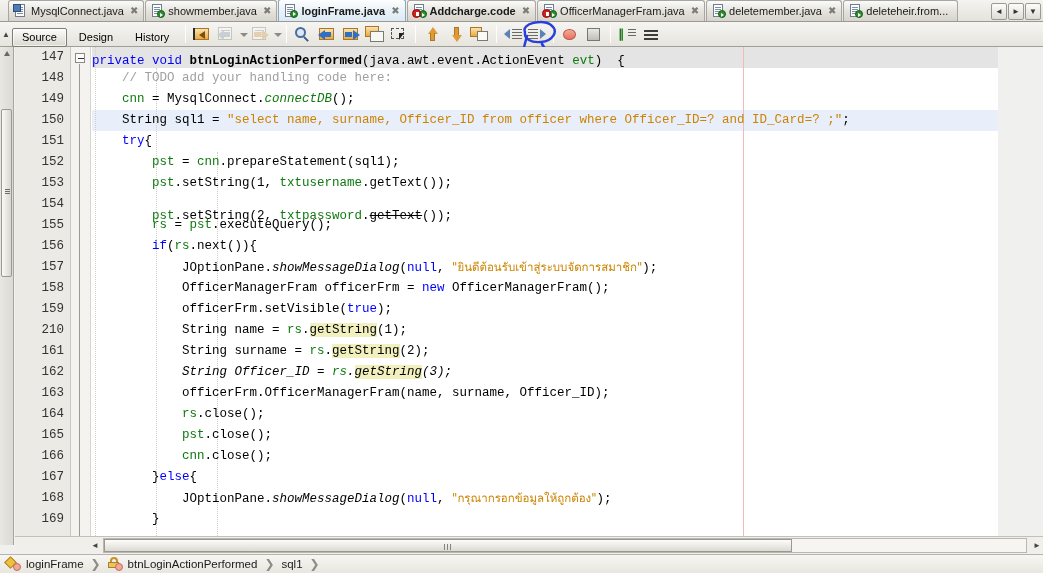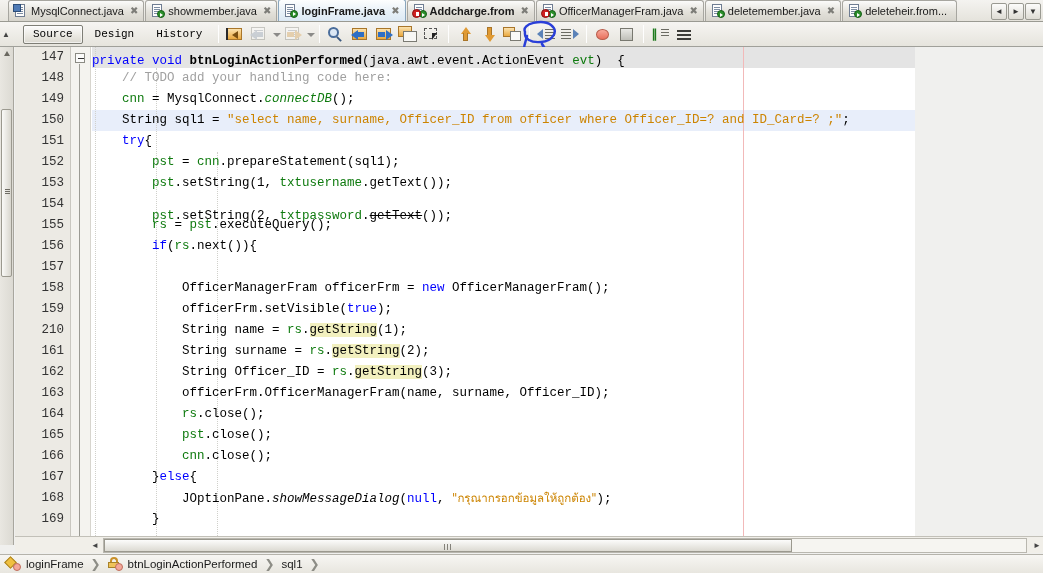--- a/index.html
+++ b/index.html
@@ -94,21 +94,21 @@
   .toolbar {
     position:absolute; left:0; top:22px; width:1043px; height:25px;
     background: linear-gradient(to bottom,#f6f5f2 0%,#e6e4dd 100%);
     border-bottom:1px solid #a0a09a;
     display:flex; align-items:center;
   }
   .tb-left-arrow {
     width:12px; height:25px; display:flex; align-items:center; justify-content:center;
     color:#444; font-size:8px;
   }
-  .viewbtns { display:flex; align-items:center; height:25px; margin-left:11px;font-family:Liberation Mono, monospace; }
+  .viewbtns { display:flex; align-items:flex-end; height:25px; margin-left:0; }
   .viewbtn {
     height:19px; padding:0 9px; display:flex; align-items:center;
     font-size:11px; color:#000; cursor:default; margin-right:2px;
     border:1px solid transparent;
   }
   .viewbtn.sel {
     border:1px solid #7e7e76;
     border-radius:2px;
     background: linear-gradient(to bottom,#fcfcfc 0%,#e9e7e0 60%,#dad8d0 100%);
     box-shadow: inset 0 0 0 1px #ffffff99;
@@ -180,21 +180,21 @@
     border:1px solid #9b998f; border-radius:2px;
   }
   .leftstrip .thumb:after{
     content:""; position:absolute; left:3px; top:79px; width:5px; height:1px;
     background:#6e6c64; box-shadow:0 2px 0 #6e6c64, 0 4px 0 #6e6c64;
   }
   .leftstrip .upar{position:absolute;left:4px;top:4px;width:0;height:0;
      border-left:3px solid transparent;border-right:3px solid transparent;border-bottom:5px solid #6a6860;}
 
   .editor {
-    position:absolute; left:15px; top:47px; width:900px; height:489px;
+    position:absolute; left:15px; top:47px; width:983px; height:489px;
     background:#ffffff; overflow:hidden;
   }
   .gutter {
     position:absolute; left:0; top:0; width:56px; height:489px;
     background:#eceae4; border-right:1px solid #c9c7c0;
   }
   .gutter .ln {
     position:absolute; right:6px; font-family:"Liberation Mono", monospace;
     font-size:12.5px; color:#333; line-height:21px; height:21px;
   }
@@ -323,21 +323,21 @@
       <span class="tabclose">✖</span>
     </div>
 
     <div class="tab bold">
       <span class="ficon">
         <span class="page"></span>
           <span class="lines"></span>
           <span class="badge-green"></span>
           <span class="badge-red"></span>
       </span>
-      <span class="tabtext">Addcharge.from</span>
+      <span class="tabtext">Addcharge.code</span>
       <span class="tabclose">✖</span>
     </div>
 
     <div class="tab">
       <span class="ficon">
         <span class="page"></span>
           <span class="lines"></span>
           <span class="badge-green"></span>
           <span class="badge-red"></span>
       </span>
@@ -542,30 +542,31 @@
       <div class="cl" style="top:105px;">        <span class="fld">pst</span> = <span class="fld">cnn</span>.prepareStatement(sql1);</div>
 
       <div class="cl" style="top:126px;">        <span class="fld">pst</span>.setString(1, <span class="fld">txtusername</span>.getText());</div>
 
       <div class="cl" style="top:159px;">        <span class="fld">pst</span>.setString(2, <span class="fld">txtpassword</span>.<span class="strike">getText</span>());</div>
 
       <div class="cl" style="top:168px;">        <span class="fld">rs</span> = <span class="fld">pst</span>.executeQuery();</div>
 
       <div class="cl" style="top:189px;">        <span class="kw">if</span>(<span class="fld">rs</span>.next()){</div>
 
+      <div class="cl" style="top:210px;">            JOptionPane.<span class="stat" style="color:#000;">showMessageDialog</span>(<span class="kw">null</span>, <span class="str thai">"ยินดีต้อนรับเข้าสู่ระบบจัดการสมาชิก"</span>);</div>
 
       <div class="cl" style="top:231px;">            OfficerManagerFram officerFrm = <span class="kw">new</span> OfficerManagerFram();</div>
 
       <div class="cl" style="top:252px;">            officerFrm.setVisible(<span class="kw">true</span>);</div>
 
       <div class="cl" style="top:273px;">            String name = <span class="fld">rs</span>.<span class="hl">getString</span>(1);</div>
 
       <div class="cl" style="top:294px;">            String surname = <span class="fld">rs</span>.<span class="hl">getString</span>(2);</div>
 
-      <div class="cl" style="top:315px;">            String Officer_ID = <span class="fld">rs</span>.<span class="hl">getString</span>(3);</div>
+      <div class="cl" style="top:315px;font-style:italic;">            String Officer_ID = <span class="fld">rs</span>.<span class="hl">getString</span>(3);</div>
 
       <div class="cl" style="top:336px;">            officerFrm.OfficerManagerFram(name, surname, Officer_ID);</div>
 
       <div class="cl" style="top:357px;">            <span class="fld">rs</span>.close();</div>
 
       <div class="cl" style="top:378px;">            <span class="fld">pst</span>.close();</div>
 
       <div class="cl" style="top:399px;">            <span class="fld">cnn</span>.close();</div>
 
       <div class="cl" style="top:420px;">        }<span class="kw">else</span>{</div>

